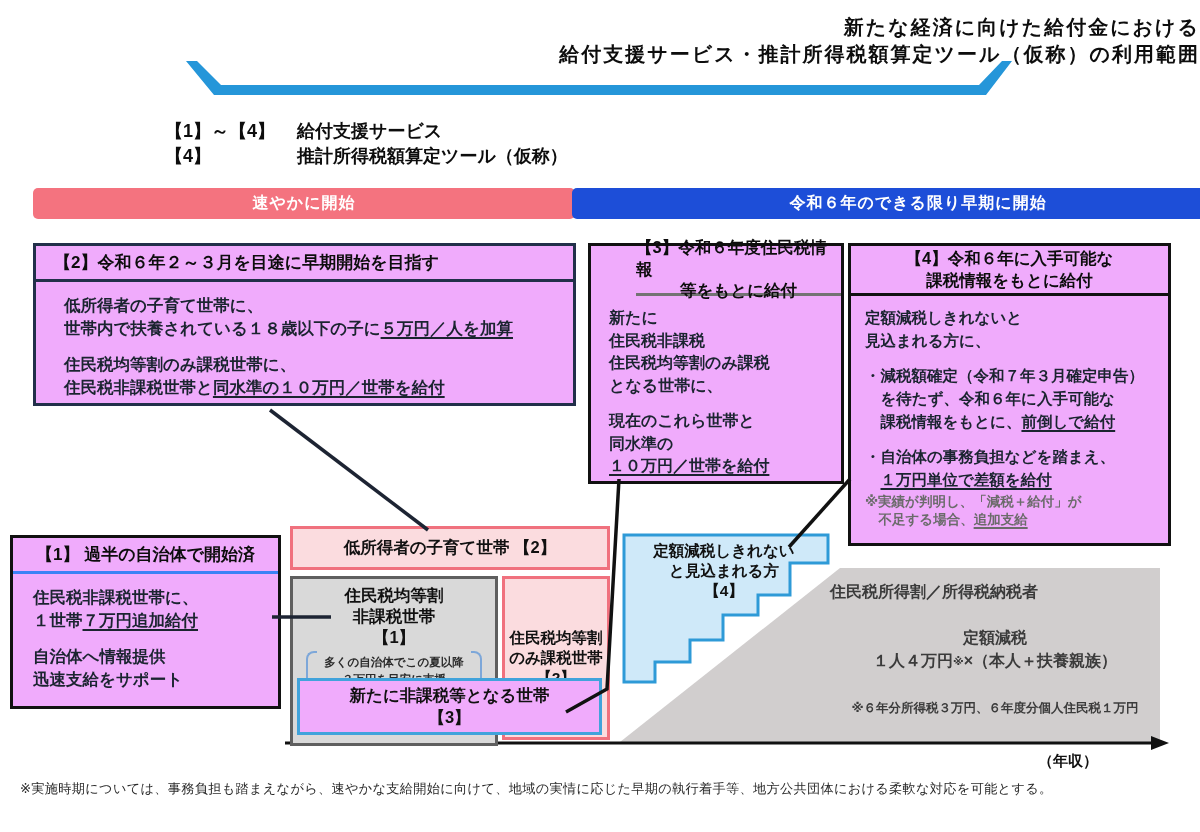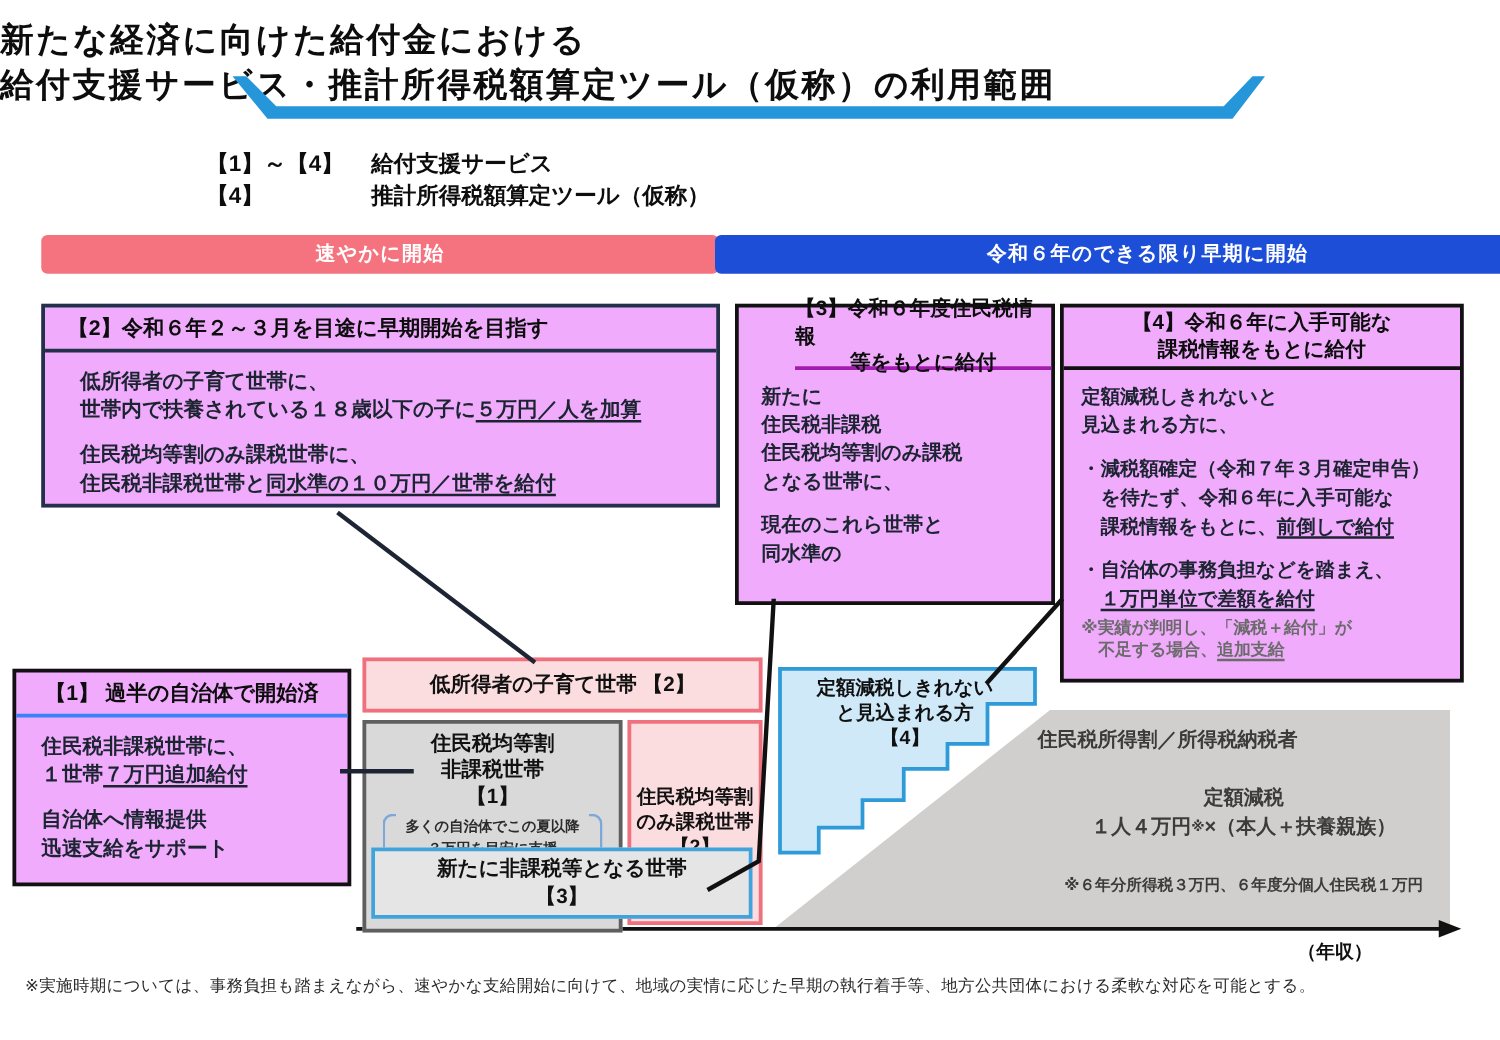--- a/index.html
+++ b/index.html
@@ -5,52 +5,52 @@
   html,body{margin:0;padding:0;}
   body{
     width:1200px;height:832px;position:relative;background:#ffffff;
     font-family:"Liberation Sans","DejaVu Sans",sans-serif;
     color:#1b2430;overflow:hidden;
   }
   .abs{position:absolute;}
   .u{text-decoration:underline;text-underline-offset:3px;text-decoration-thickness:1.5px;}
 
   
-  .title{top:14px;left:0;width:100%;text-align:left;font-size:27px;font-weight:700;color:#0d0d0d;line-height:1.35;letter-spacing:2px;}
+  .title{top:14px;left:0;width:100%;text-align:right;font-size:20px;font-weight:700;color:#0d0d0d;line-height:1.35;letter-spacing:2px;}
 
   
   .legend{top:119px;left:165px;display:grid;grid-template-columns:132px auto;font-size:18px;font-weight:700;color:#0d0d0d;line-height:25px;}
 
   
   .banner{top:188px;height:31px;border-radius:5px;color:#fff;font-size:16px;font-weight:700;display:flex;align-items:center;justify-content:center;letter-spacing:1px;}
   .banner-pink{left:33px;width:542px;background:#f4737f;}
   .banner-blue{left:572px;width:692px;background:#1d4ed8;}
 
   
   .infobox{background:#f0abfc;}
   .bx2{left:33px;top:243px;width:537px;height:157px;border:3px solid #22304a;}
   .bx2 .hd{height:33px;border-bottom:3px solid #22304a;display:flex;align-items:center;padding-left:18px;font-size:17px;font-weight:700;color:#0d0d0d;}
   .bx2 .bd{padding:12px 0 0 28px;font-size:16.5px;font-weight:700;line-height:1.42;}
   .bx3{left:588px;top:243px;width:250px;height:235px;border:3px solid #111;}
-  .bx3 .hd{height:47px;border-bottom:3px solid #a21caf;display:flex;flex-direction:column;align-items:center;justify-content:center;font-size:16.5px;font-weight:700;color:#0d0d0d;line-height:1.3;margin-left:45px;}
+  .bx3 .hd{height:47px;border-bottom:3px solid #737373;display:flex;flex-direction:column;align-items:center;justify-content:center;font-size:16.5px;font-weight:700;color:#0d0d0d;line-height:1.3;margin-left:45px;}
   .bx3 .bd{padding:11px 0 0 18px;font-size:16px;font-weight:700;line-height:1.42;}
   .bx4{left:848px;top:243px;width:317px;height:297px;border:3px solid #111;}
   .bx4 .hd{height:47px;border-bottom:3px solid #111;display:flex;flex-direction:column;align-items:center;justify-content:center;font-size:16.5px;font-weight:700;color:#0d0d0d;line-height:1.3;}
   .bx4 .bd{padding:11px 6px 0 14px;font-size:15.5px;font-weight:700;line-height:1.48;}
   .bx4 .note{color:#6b6b6b;font-size:13.5px;line-height:1.4;margin-top:1px;}
   .bx1{left:10px;top:535px;width:265px;height:168px;border:3px solid #111;}
   .bx1 .hd{height:33px;border-bottom:3px solid #3b82f6;display:flex;align-items:center;justify-content:center;font-size:17px;font-weight:700;color:#0d0d0d;}
   .bx1 .bd{padding:12px 0 0 20px;font-size:16.5px;font-weight:700;line-height:1.42;}
   .gap{height:12px;}
 
   
   .z-child{left:290px;top:526px;width:314px;height:38px;background:#fbdcdf;border:3px solid #f0717e;display:flex;align-items:center;justify-content:center;font-size:16.5px;font-weight:700;color:#111;z-index:3;}
   .z-gray{left:290px;top:576px;width:202px;height:158px;background:#d9d9d9;border:3px solid #5f5f5f;text-align:center;font-size:16.5px;font-weight:700;color:#111;line-height:1.28;padding-top:6px;z-index:3;}
   .z-pink{left:502px;top:576px;width:102px;height:158px;background:#fbdcdf;border:3px solid #f0717e;display:flex;flex-direction:column;align-items:center;justify-content:center;font-size:15.5px;font-weight:700;color:#111;line-height:1.3;z-index:3;}
-  .z-blue{left:297px;top:678px;width:299px;height:51px;background:#e5e5e5;border:3px solid #41a3db;display:flex;flex-direction:column;align-items:center;justify-content:center;font-size:16.5px;font-weight:700;color:#111;line-height:1.3;z-index:4;}
+  .z-blue{left:297px;top:678px;width:299px;height:51px;background:#f0abfc;border:3px solid #41a3db;display:flex;flex-direction:column;align-items:center;justify-content:center;font-size:16.5px;font-weight:700;color:#111;line-height:1.3;z-index:4;}
   .bracket-note{width:176px;margin:3px auto 0;display:flex;align-items:stretch;}
   .bracket-note .txt{flex:1;font-size:11.5px;font-weight:700;color:#2b2b2b;line-height:1.45;padding:3px 0;}
   .brk{width:9px;border:2px solid #7da7d9;}
   .brk-l{border-right:none;border-radius:8px 0 0 8px;}
   .brk-r{border-left:none;border-radius:0 8px 8px 0;}
 
   .stair-label{left:630px;top:541px;width:188px;text-align:center;font-size:15.5px;font-weight:700;color:#111;line-height:1.3;z-index:6;}
   .tri-l1{left:830px;top:582px;width:330px;text-align:left;font-size:16px;font-weight:700;color:#3b3b3b;z-index:2;}
   .tri-l2{left:830px;top:628px;width:330px;text-align:center;font-size:16px;font-weight:700;color:#3b3b3b;z-index:2;}
   .tri-l3{left:822px;top:651px;width:346px;text-align:center;font-size:16px;font-weight:700;color:#3b3b3b;z-index:2;}
@@ -102,20 +102,21 @@
     <div>等をもとに給付</div>
   </div>
   <div class="bd">
     <div>新たに</div>
     <div>住民税非課税</div>
     <div>住民税均等割のみ課税</div>
     <div>となる世帯に、</div>
     <div class="gap"></div>
     <div>現在のこれら世帯と</div>
     <div>同水準の</div>
+    <div><span class="u">１０万円／世帯を給付</span></div>
   </div>
 </div>
 
 <div class="abs infobox bx4">
   <div class="hd">
     <div>【4】令和６年に入手可能な</div>
     <div>課税情報をもとに給付</div>
   </div>
   <div class="bd">
     <div>定額減税しきれないと</div>

